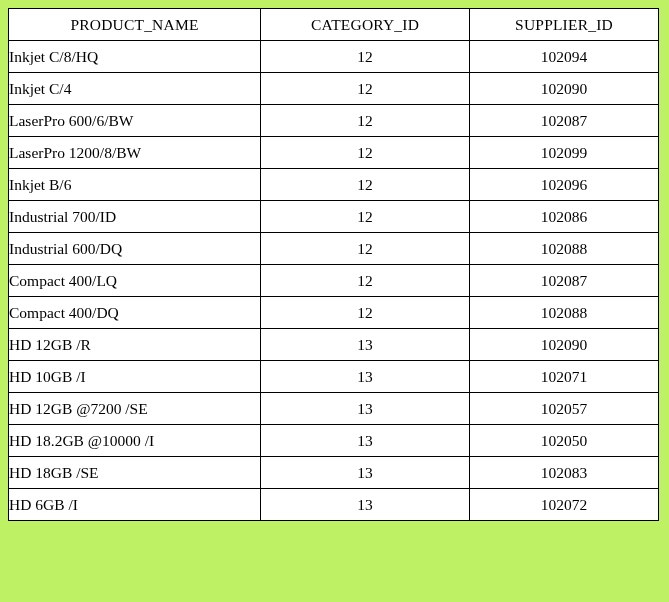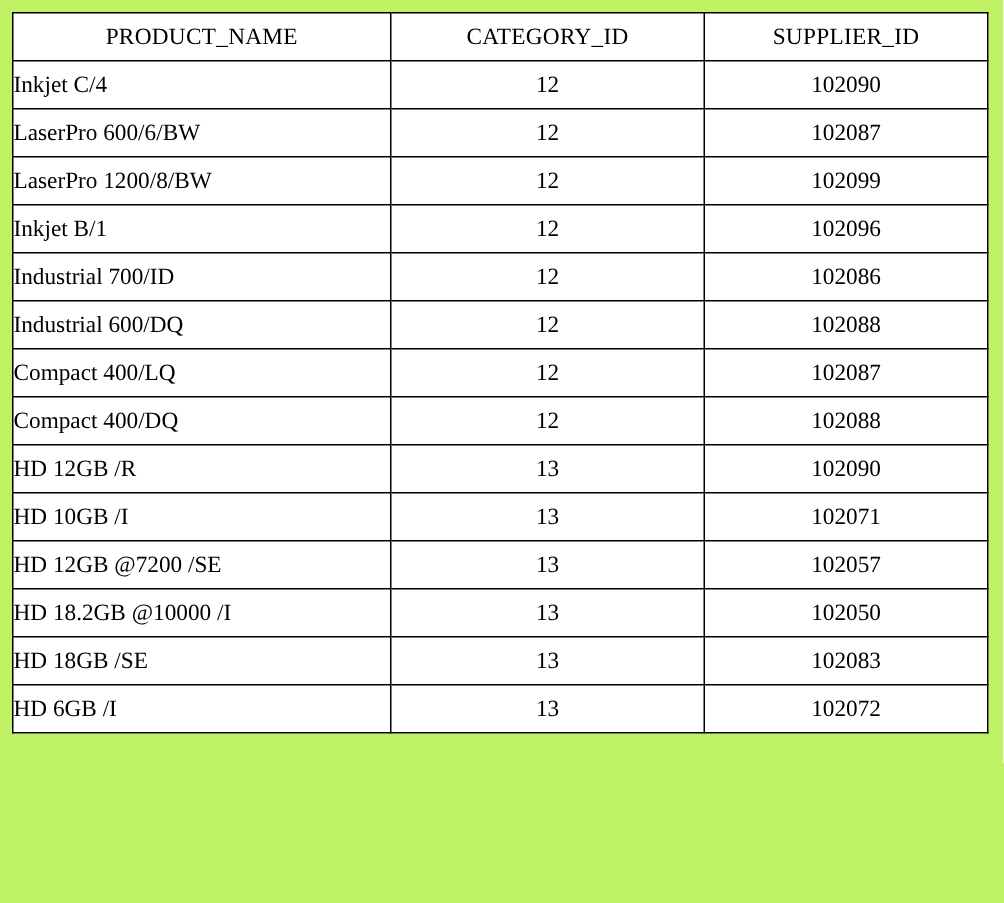--- a/index.html
+++ b/index.html
@@ -74,36 +74,41 @@
       </colgroup>
       <thead>
         <tr>
           <th>PRODUCT_NAME</th>
           <th>CATEGORY_ID</th>
           <th>SUPPLIER_ID</th>
         </tr>
       </thead>
       <tbody>
         <tr>
+          <td class="col-name">Inkjet C/8/HQ</td>
+          <td class="col-cat">12</td>
+          <td class="col-sup">102094</td>
+        </tr>
+        <tr>
           <td class="col-name">Inkjet C/4</td>
           <td class="col-cat">12</td>
           <td class="col-sup">102090</td>
         </tr>
         <tr>
           <td class="col-name">LaserPro 600/6/BW</td>
           <td class="col-cat">12</td>
           <td class="col-sup">102087</td>
         </tr>
         <tr>
           <td class="col-name">LaserPro 1200/8/BW</td>
           <td class="col-cat">12</td>
           <td class="col-sup">102099</td>
         </tr>
         <tr>
-          <td class="col-name">Inkjet B/1</td>
+          <td class="col-name">Inkjet B/6</td>
           <td class="col-cat">12</td>
           <td class="col-sup">102096</td>
         </tr>
         <tr>
           <td class="col-name">Industrial 700/ID</td>
           <td class="col-cat">12</td>
           <td class="col-sup">102086</td>
         </tr>
         <tr>
           <td class="col-name">Industrial 600/DQ</td>

